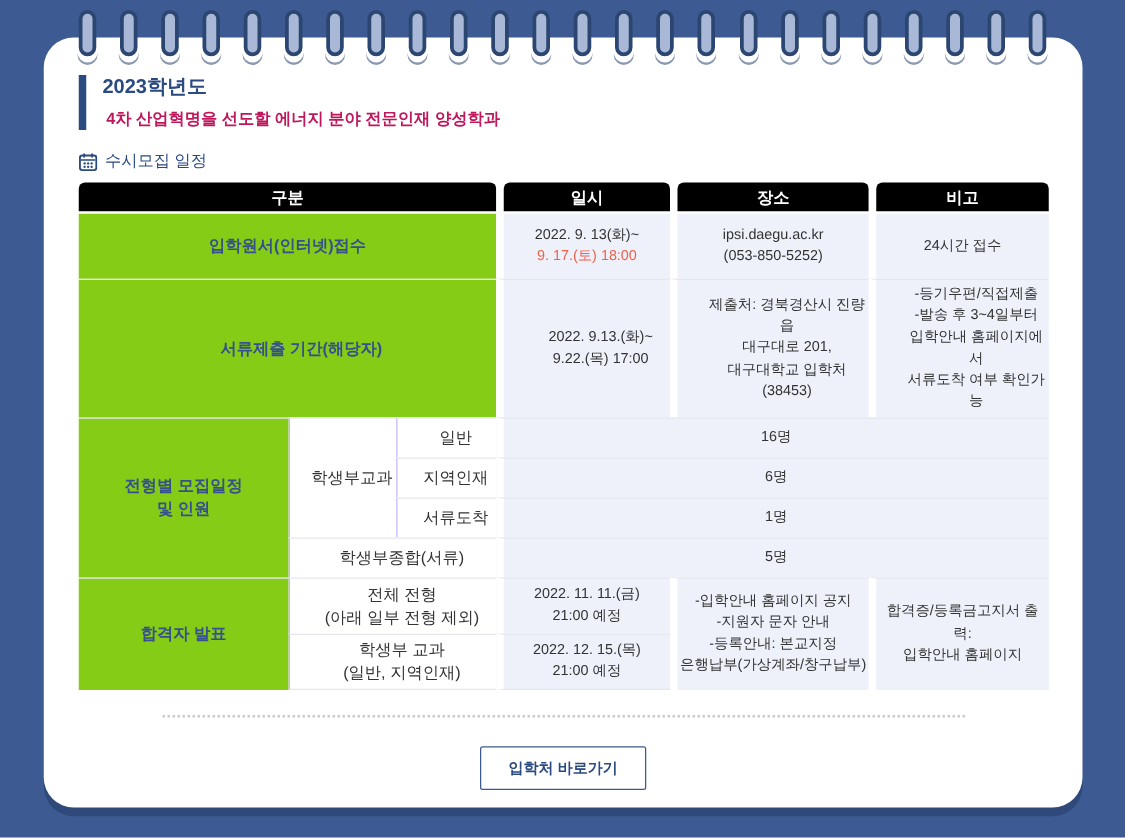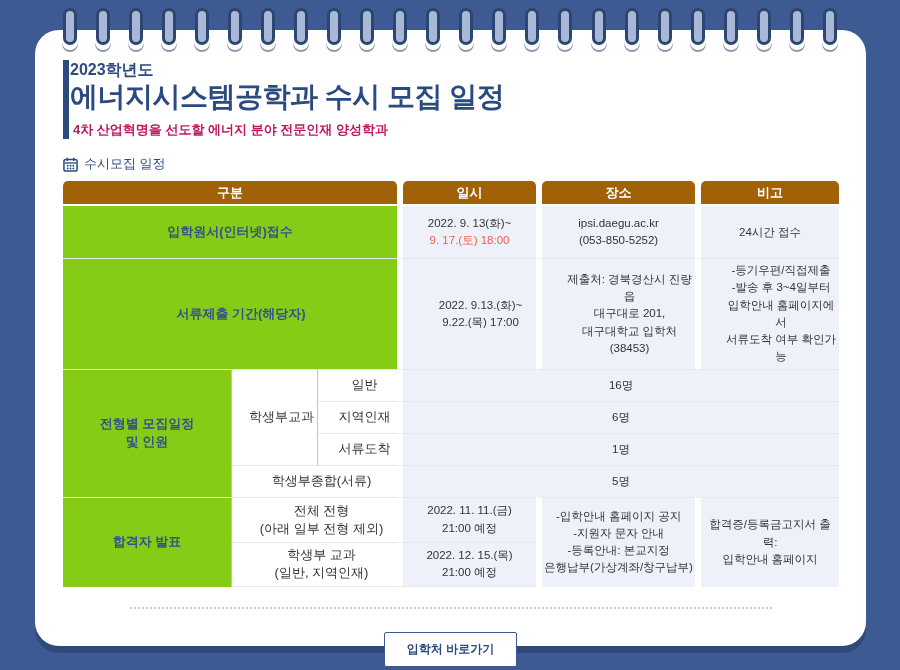--- a/index.html
+++ b/index.html
@@ -33,40 +33,40 @@
     box-shadow:0 2px 0 0 rgba(43,70,112,.55);
     z-index:1;
   }
   .ring .capsule {
     position:absolute; left:1px; top:0; width:14px; height:37px;
     background:#a9b8d6; border:3px solid #2b4670; border-radius:8px;
     z-index:2;
   }
 
   
-  .title-block { border-left:6px solid #2b4a80; padding-left:1px; }
+  .title-block { border-left:6px solid #2b4a80; padding-left:13px; }
   .badge   { font-size:16px; font-weight:bold; color:#2b4a80; line-height:1.2; }
   .title   { font-size:28px; font-weight:bold; color:#2b4a80; line-height:1.25; letter-spacing:-0.5px; }
   .subtitle{ font-size:13px; font-weight:bold; color:#be185d; margin-top:7px; padding-left:3px; }
 
   .section-row { display:flex; align-items:center; gap:6px; margin-top:16px; }
   .section-row svg { display:block; }
   .section-label { font-size:13px; font-weight:normal; color:#2b4a80; }
 
   
   table.sched {
     margin-top:8px;
     width:776px; table-layout:fixed;
     border-collapse:separate; border-spacing:0;
     font-size:13px; color:#333;
   }
   table.sched th { padding:0 0 2px 0; background:#fff; }
   .hd {
     height:23px; line-height:23px; text-align:center;
-    background:#a16207; color:#fff; font-weight:bold; font-size:13px;
+    background:#000000; color:#fff; font-weight:bold; font-size:13px;
     border-radius:5px 5px 0 0;
   }
   th.gap .hd { margin-left:6px; }
 
   td { text-align:center; vertical-align:middle; border-top:1px solid #e5e7ee; padding:3px 2px; }
   tr.first td { border-top:none; }
   tbody tr:last-child td, td.spanend { border-bottom:1px solid #e5e7ee; }
   td.lbl { color:#35508c; font-weight:bold; background:#84cc16; }
   td.sub { background:#fff; color:#333; }
   td.bl  { border-left:1px solid #c4b5fd;padding-left:16px; }
@@ -187,21 +187,20 @@
     <div class="ring">
       <div class="hole"></div>
       <div class="capsule"></div>
     </div>
   </div>
 
 <div class="page">
 
   <div class="title-block">
     <div class="badge">2023학년도</div>
-    <div class="title">에너지시스템공학과 수시 모집 일정</div>
     <div class="subtitle">4차 산업혁명을 선도할 에너지 분야 전문인재 양성학과</div>
   </div>
 
   <div class="section-row">
     <span>
       <svg width="15" height="15" viewBox="0 0 16 16">
         <rect x="1" y="2.6" width="14" height="12.4" rx="2" fill="none" stroke="#2b4a80" stroke-width="1.6"></rect>
         <line x1="4.6" y1="0.8" x2="4.6" y2="4.2" stroke="#2b4a80" stroke-width="1.6"></line>
         <line x1="11.4" y1="0.8" x2="11.4" y2="4.2" stroke="#2b4a80" stroke-width="1.6"></line>
         <line x1="1.8" y1="6.4" x2="14.2" y2="6.4" stroke="#2b4a80" stroke-width="1.4"></line>

